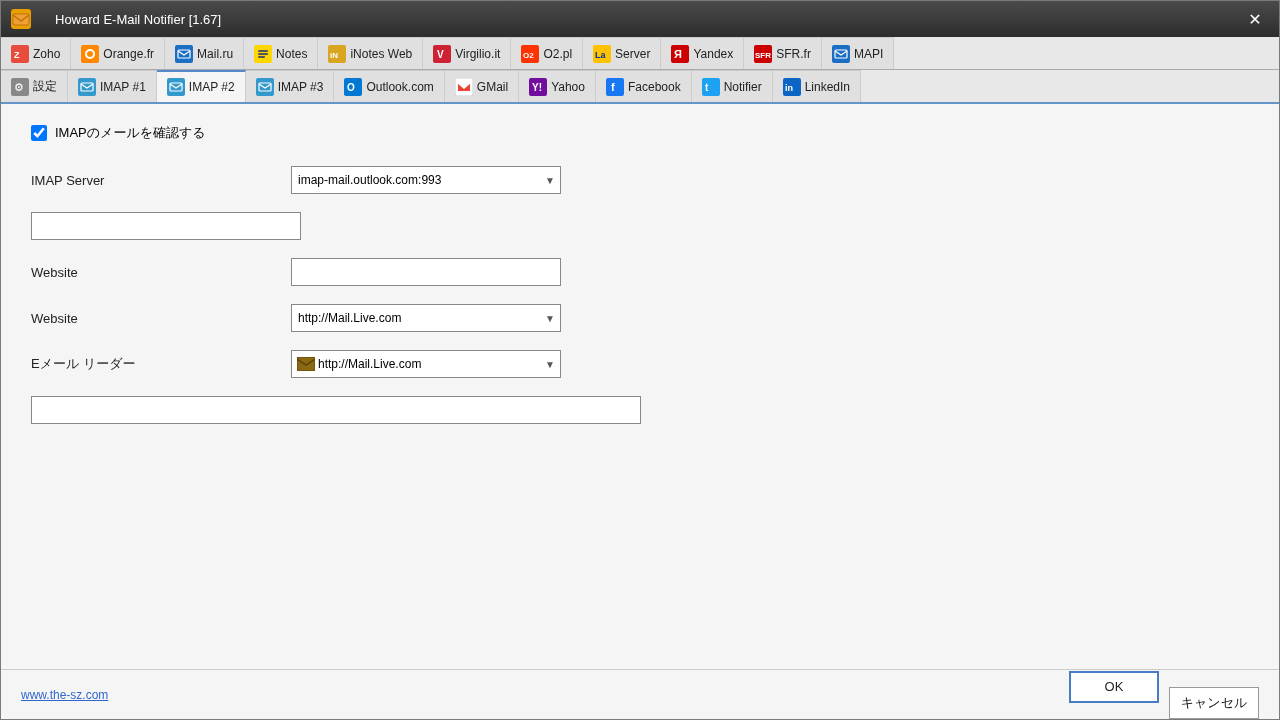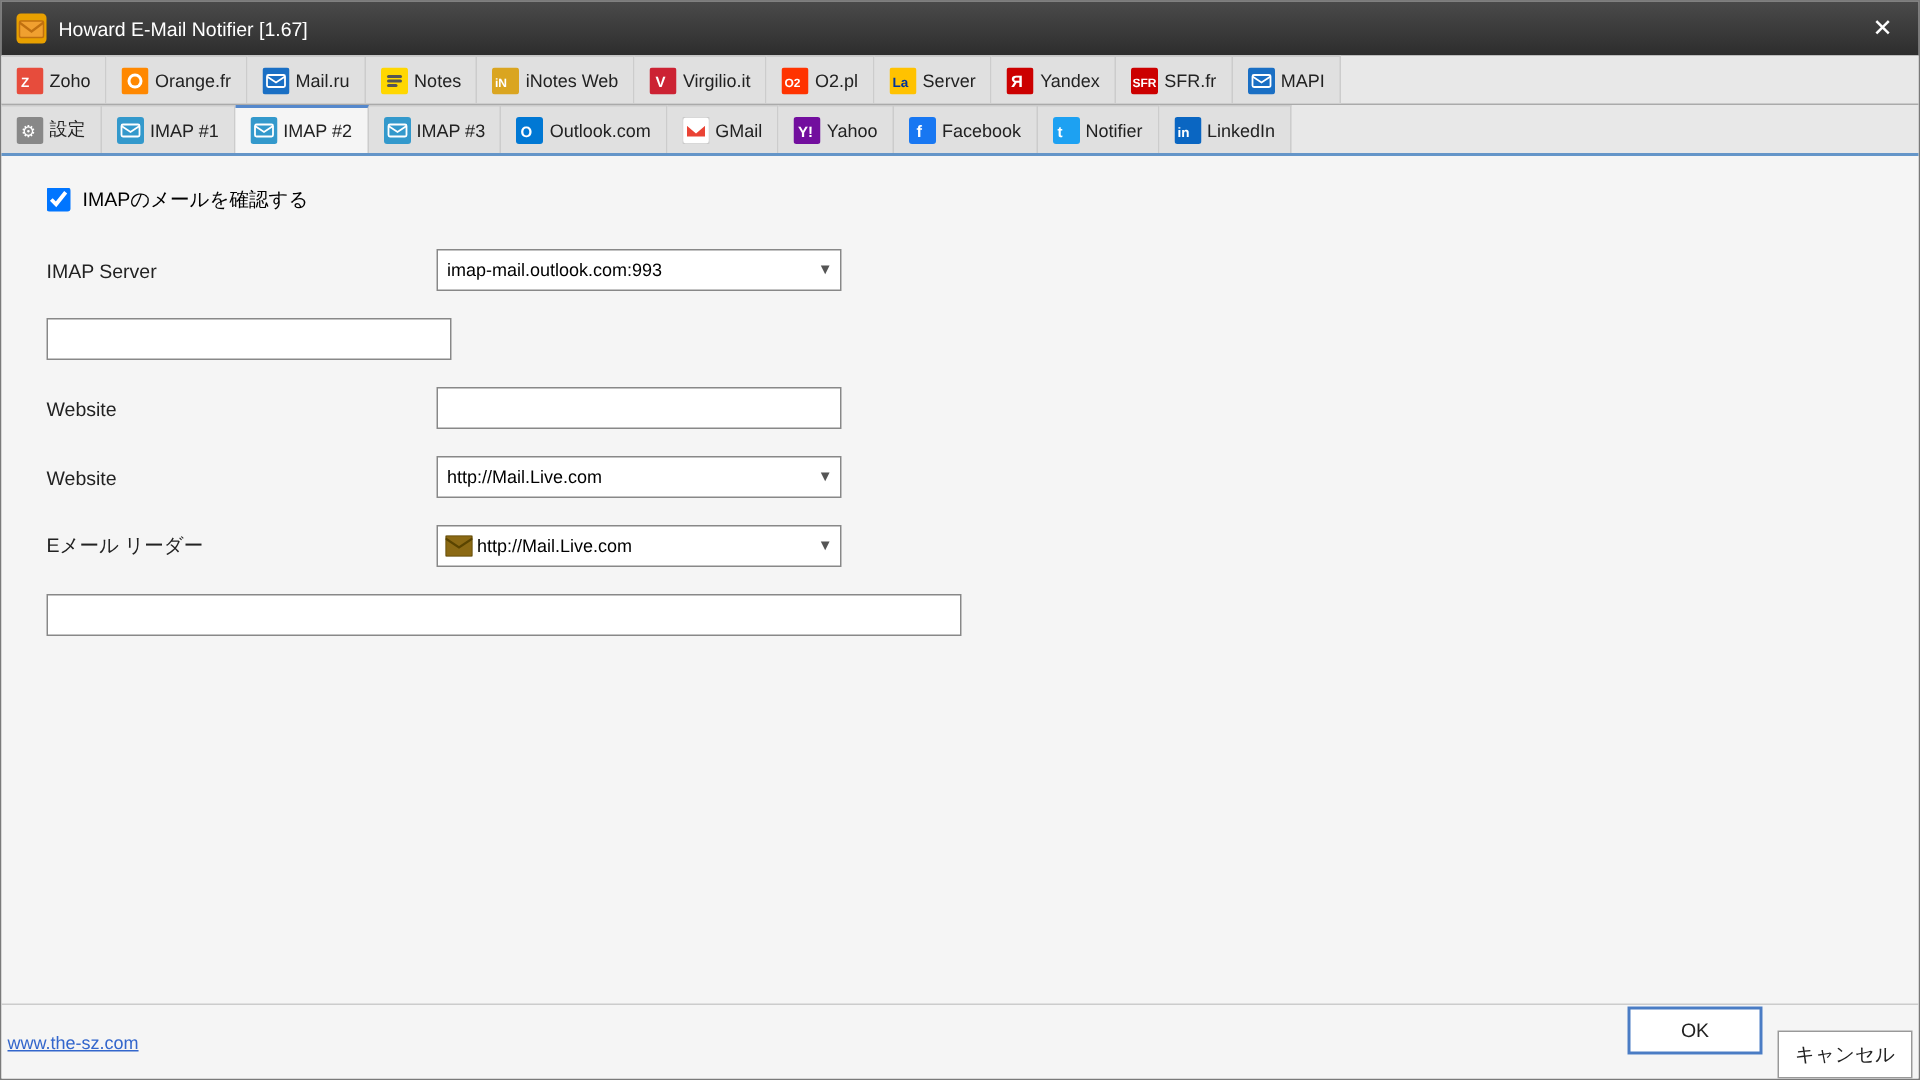--- a/index.html
+++ b/index.html
@@ -45,20 +45,21 @@
       display: flex;
       align-items: center;
       justify-content: center;
       font-size: 11px;
       color: white;
       font-weight: bold;
     }
     .title-text {
       font-size: 13px;
       color: #ffffff;
+      margin-left: 16px;
     }
     .close-btn {
       width: 28px;
       height: 22px;
       background: transparent;
       border: none;
       color: #fff;
       font-size: 16px;
       cursor: pointer;
       display: flex;
@@ -203,21 +204,21 @@
       padding: 2px 6px;
       font-size: 12px;
     }
     .footer {
       height: 50px;
       background: #f5f5f5;
       border-top: 1px solid #ccc;
       display: flex;
       align-items: center;
       justify-content: space-between;
-      padding: 0 4px;
+      padding: 0 20px;
       flex-shrink: 0;
       gap: 24px;
     }
     .footer-link {
       color: #3366cc;
       text-decoration: underline;
       font-size: 12px;
       cursor: pointer;
     }
     .footer-buttons {

